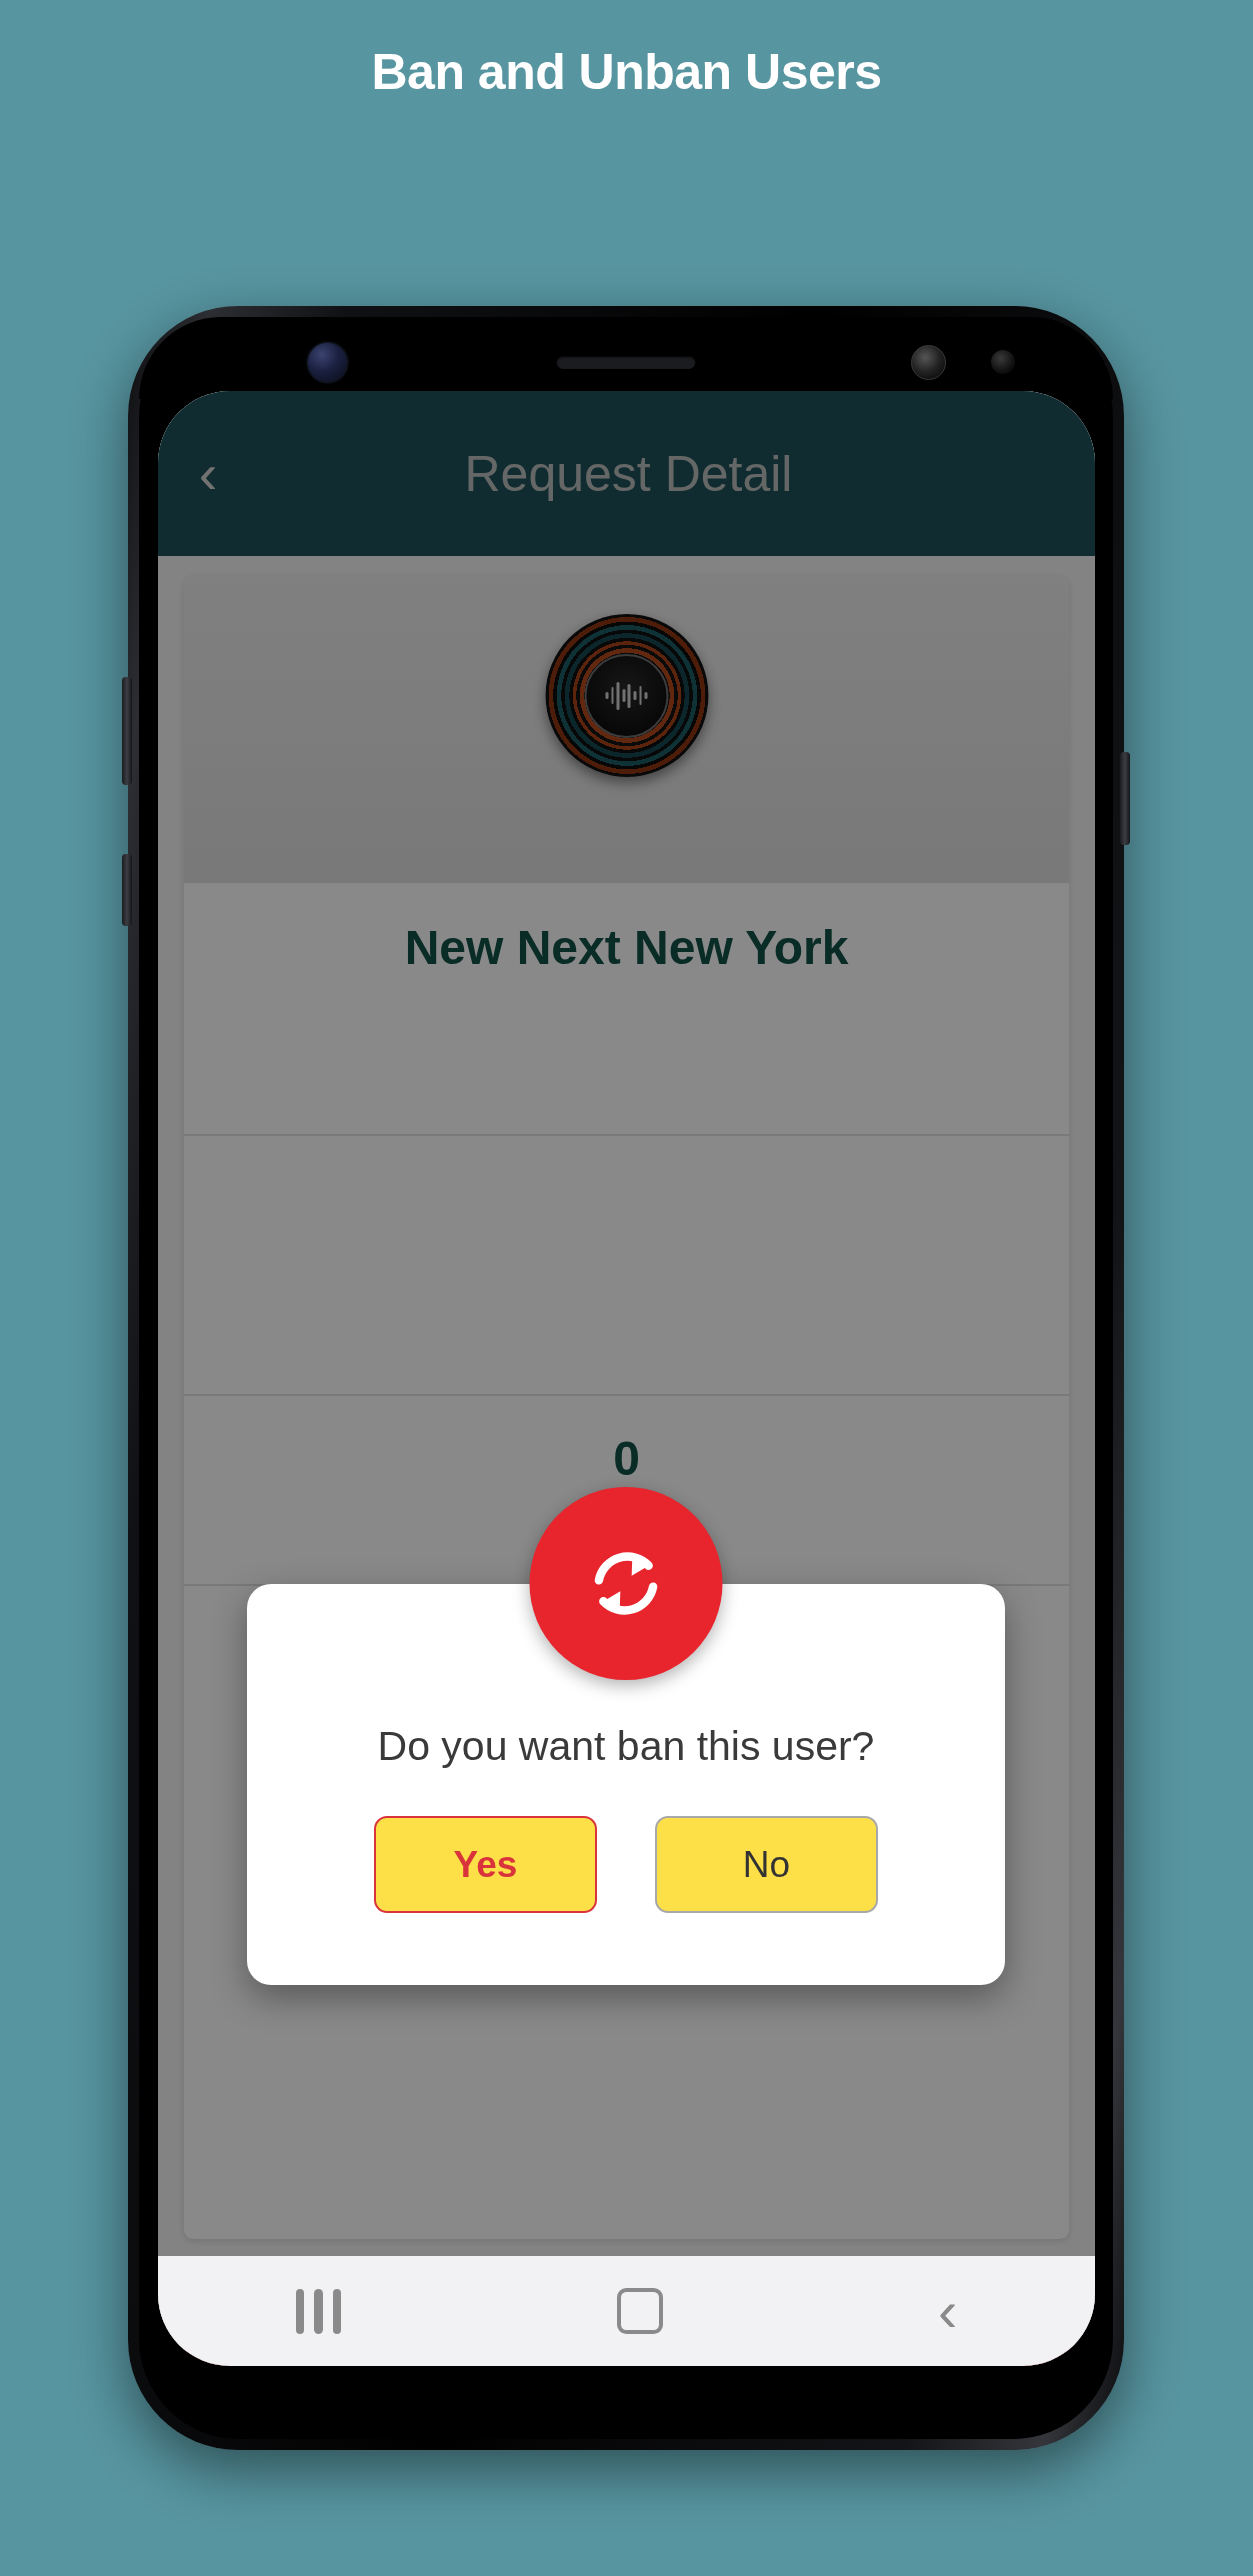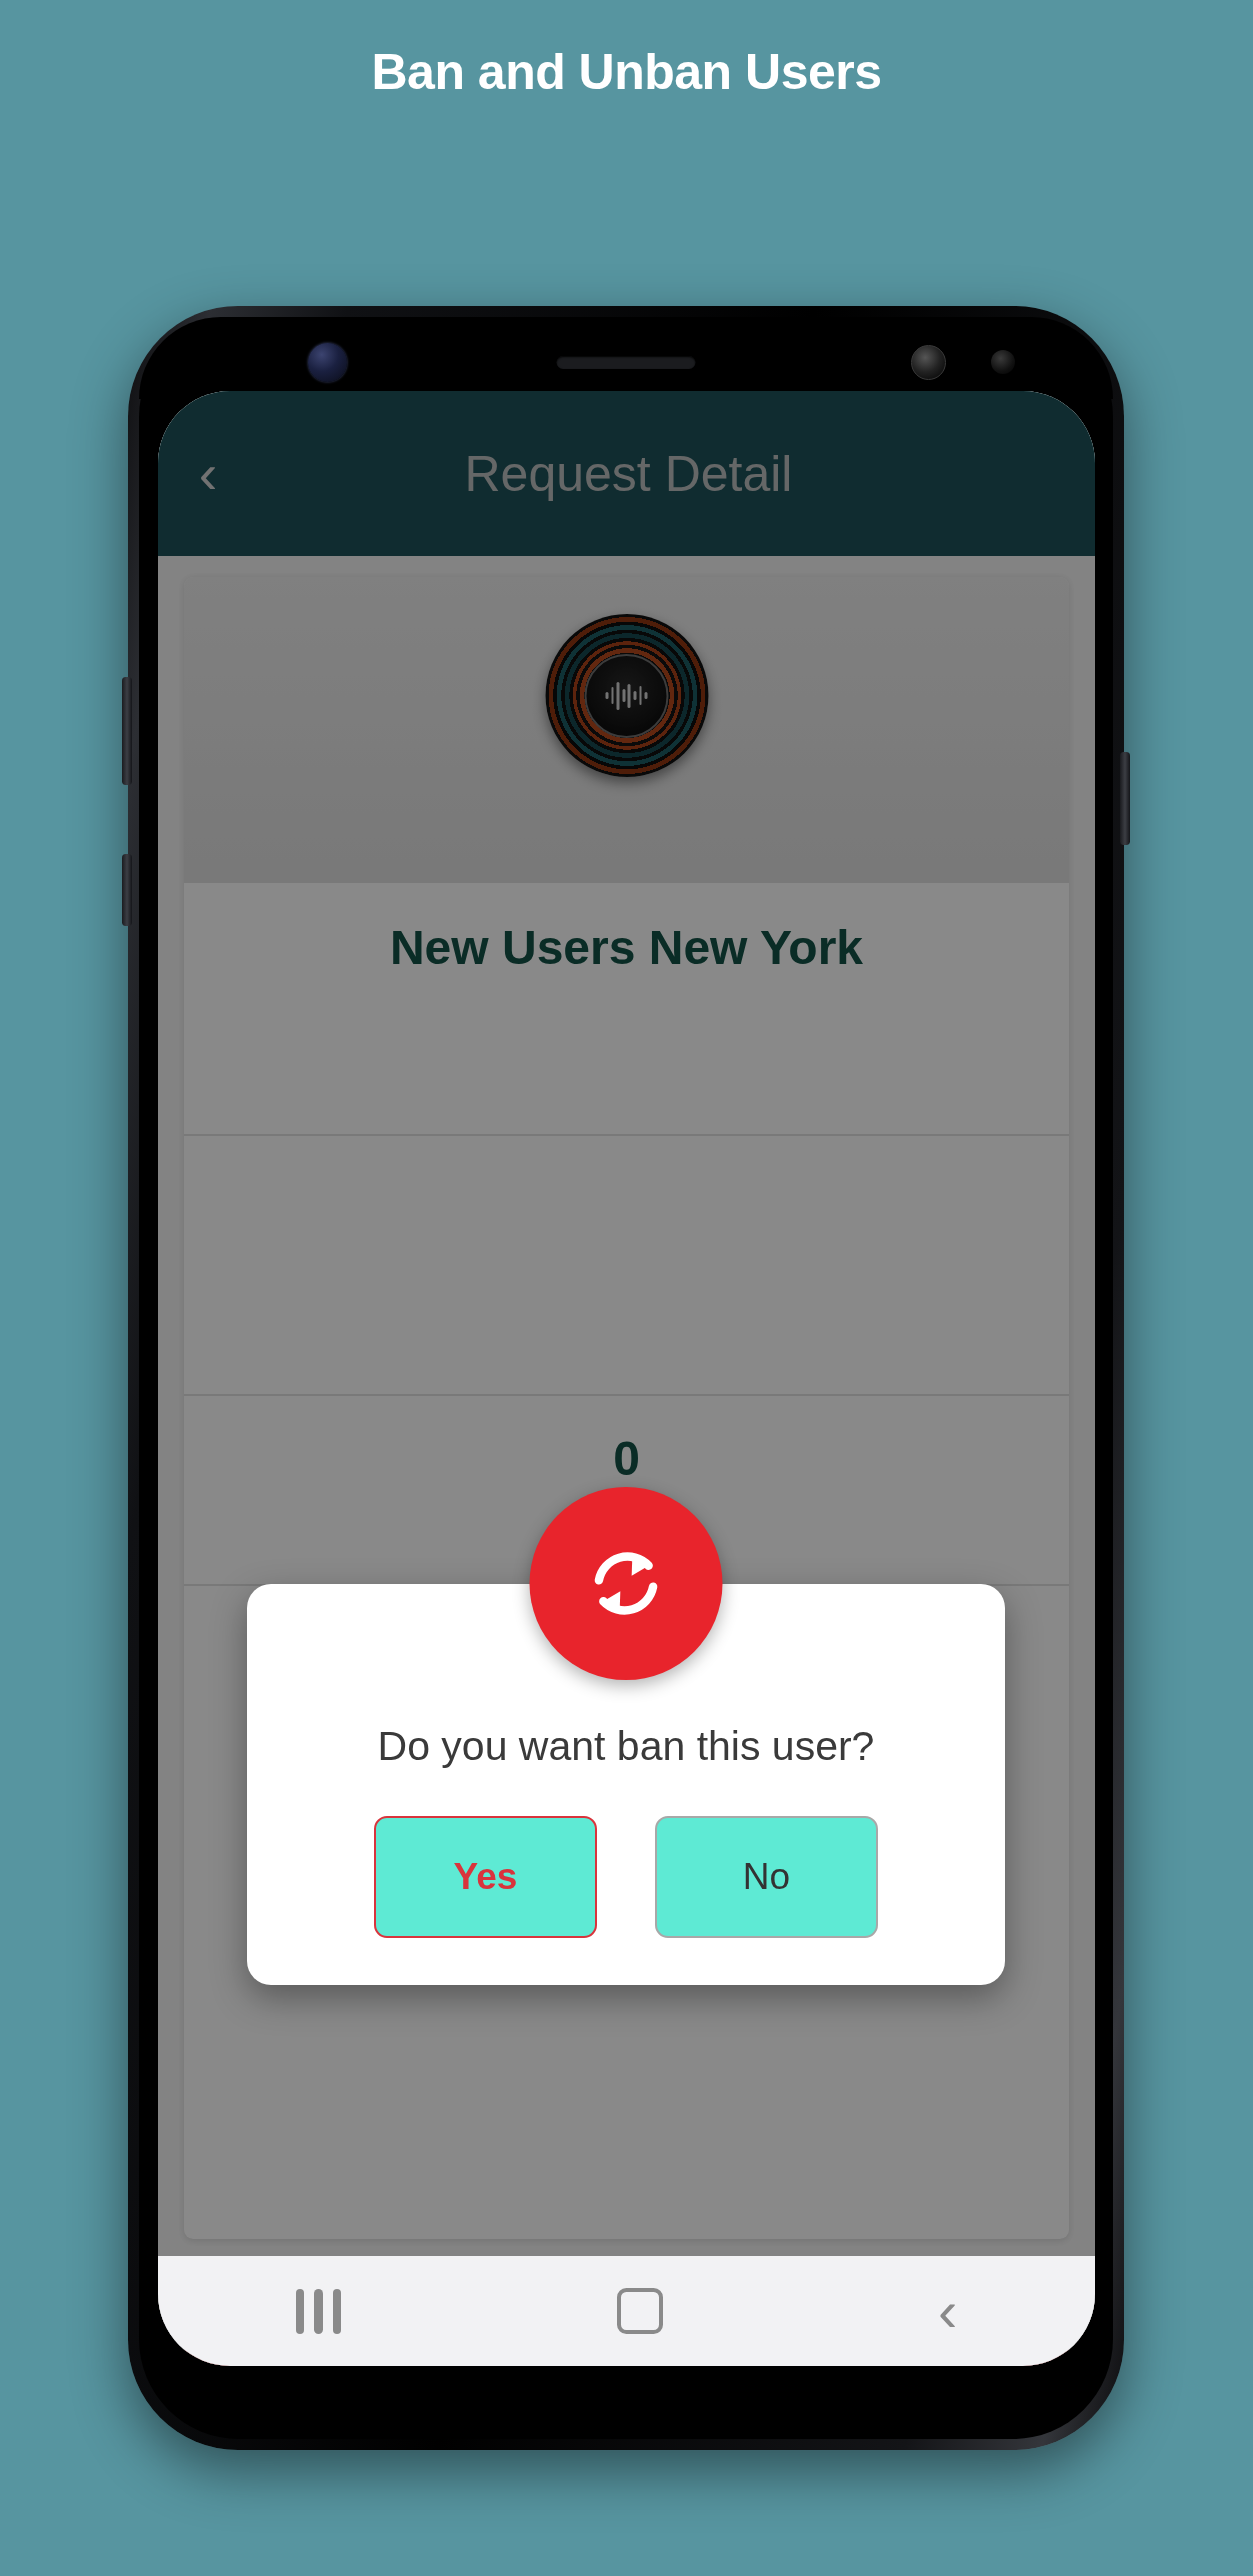--- a/index.html
+++ b/index.html
@@ -216,22 +216,22 @@
   }
   .dialog-msg{
     position:absolute; left:0; top:139px; width:100%; text-align:center;
     color:#3a3a3a; font-size:41px;
   }
   .dialog-actions{
     position:absolute; left:0; top:232px; width:100%;
     display:flex; justify-content:center; gap:58px;
   }
   .dlg-btn{
-    width:223px; height:122px; border-radius:13px;
-    background:#5eead4; font-size:37px; font-weight:bold;
+    width:223px; height:97px; border-radius:13px;
+    background:#fde047; font-size:37px; font-weight:bold;
     display:flex; align-items:center; justify-content:center;
     cursor:pointer;
   }
   .dlg-yes{ border:2.8px solid #d9343c; color:#d9343c; }
   .dlg-no{ border:2.8px solid #a8a8a8; color:#333; font-weight:normal; }
 
   
   .navbar{
     position:absolute; left:0; bottom:0; width:100%; height:110px;
     background:#f2f2f4; display:flex; align-items:center; justify-content:space-around;
@@ -281,21 +281,21 @@
                   <i style="height:28px"></i>
                 <i style="height:13px"></i>
                   <i style="height:24px"></i>
                   <i style="height:9.3px"></i>
                 <i style="height:18.6px"></i>
                   <i style="height:6.5px"></i>
               </div>
             </div>
           </div>
 
-          <div class="song-title">New Users New York</div>
+          <div class="song-title">New Next New York</div>
 
 
           <div class="divider" style="top:557px"></div>
           <div class="divider" style="top:817px"></div>
 
           <div class="stat-block" style="top:854px">
             <div class="stat-num">0</div>
           </div>
 
           <div class="divider" style="top:1007px"></div>

